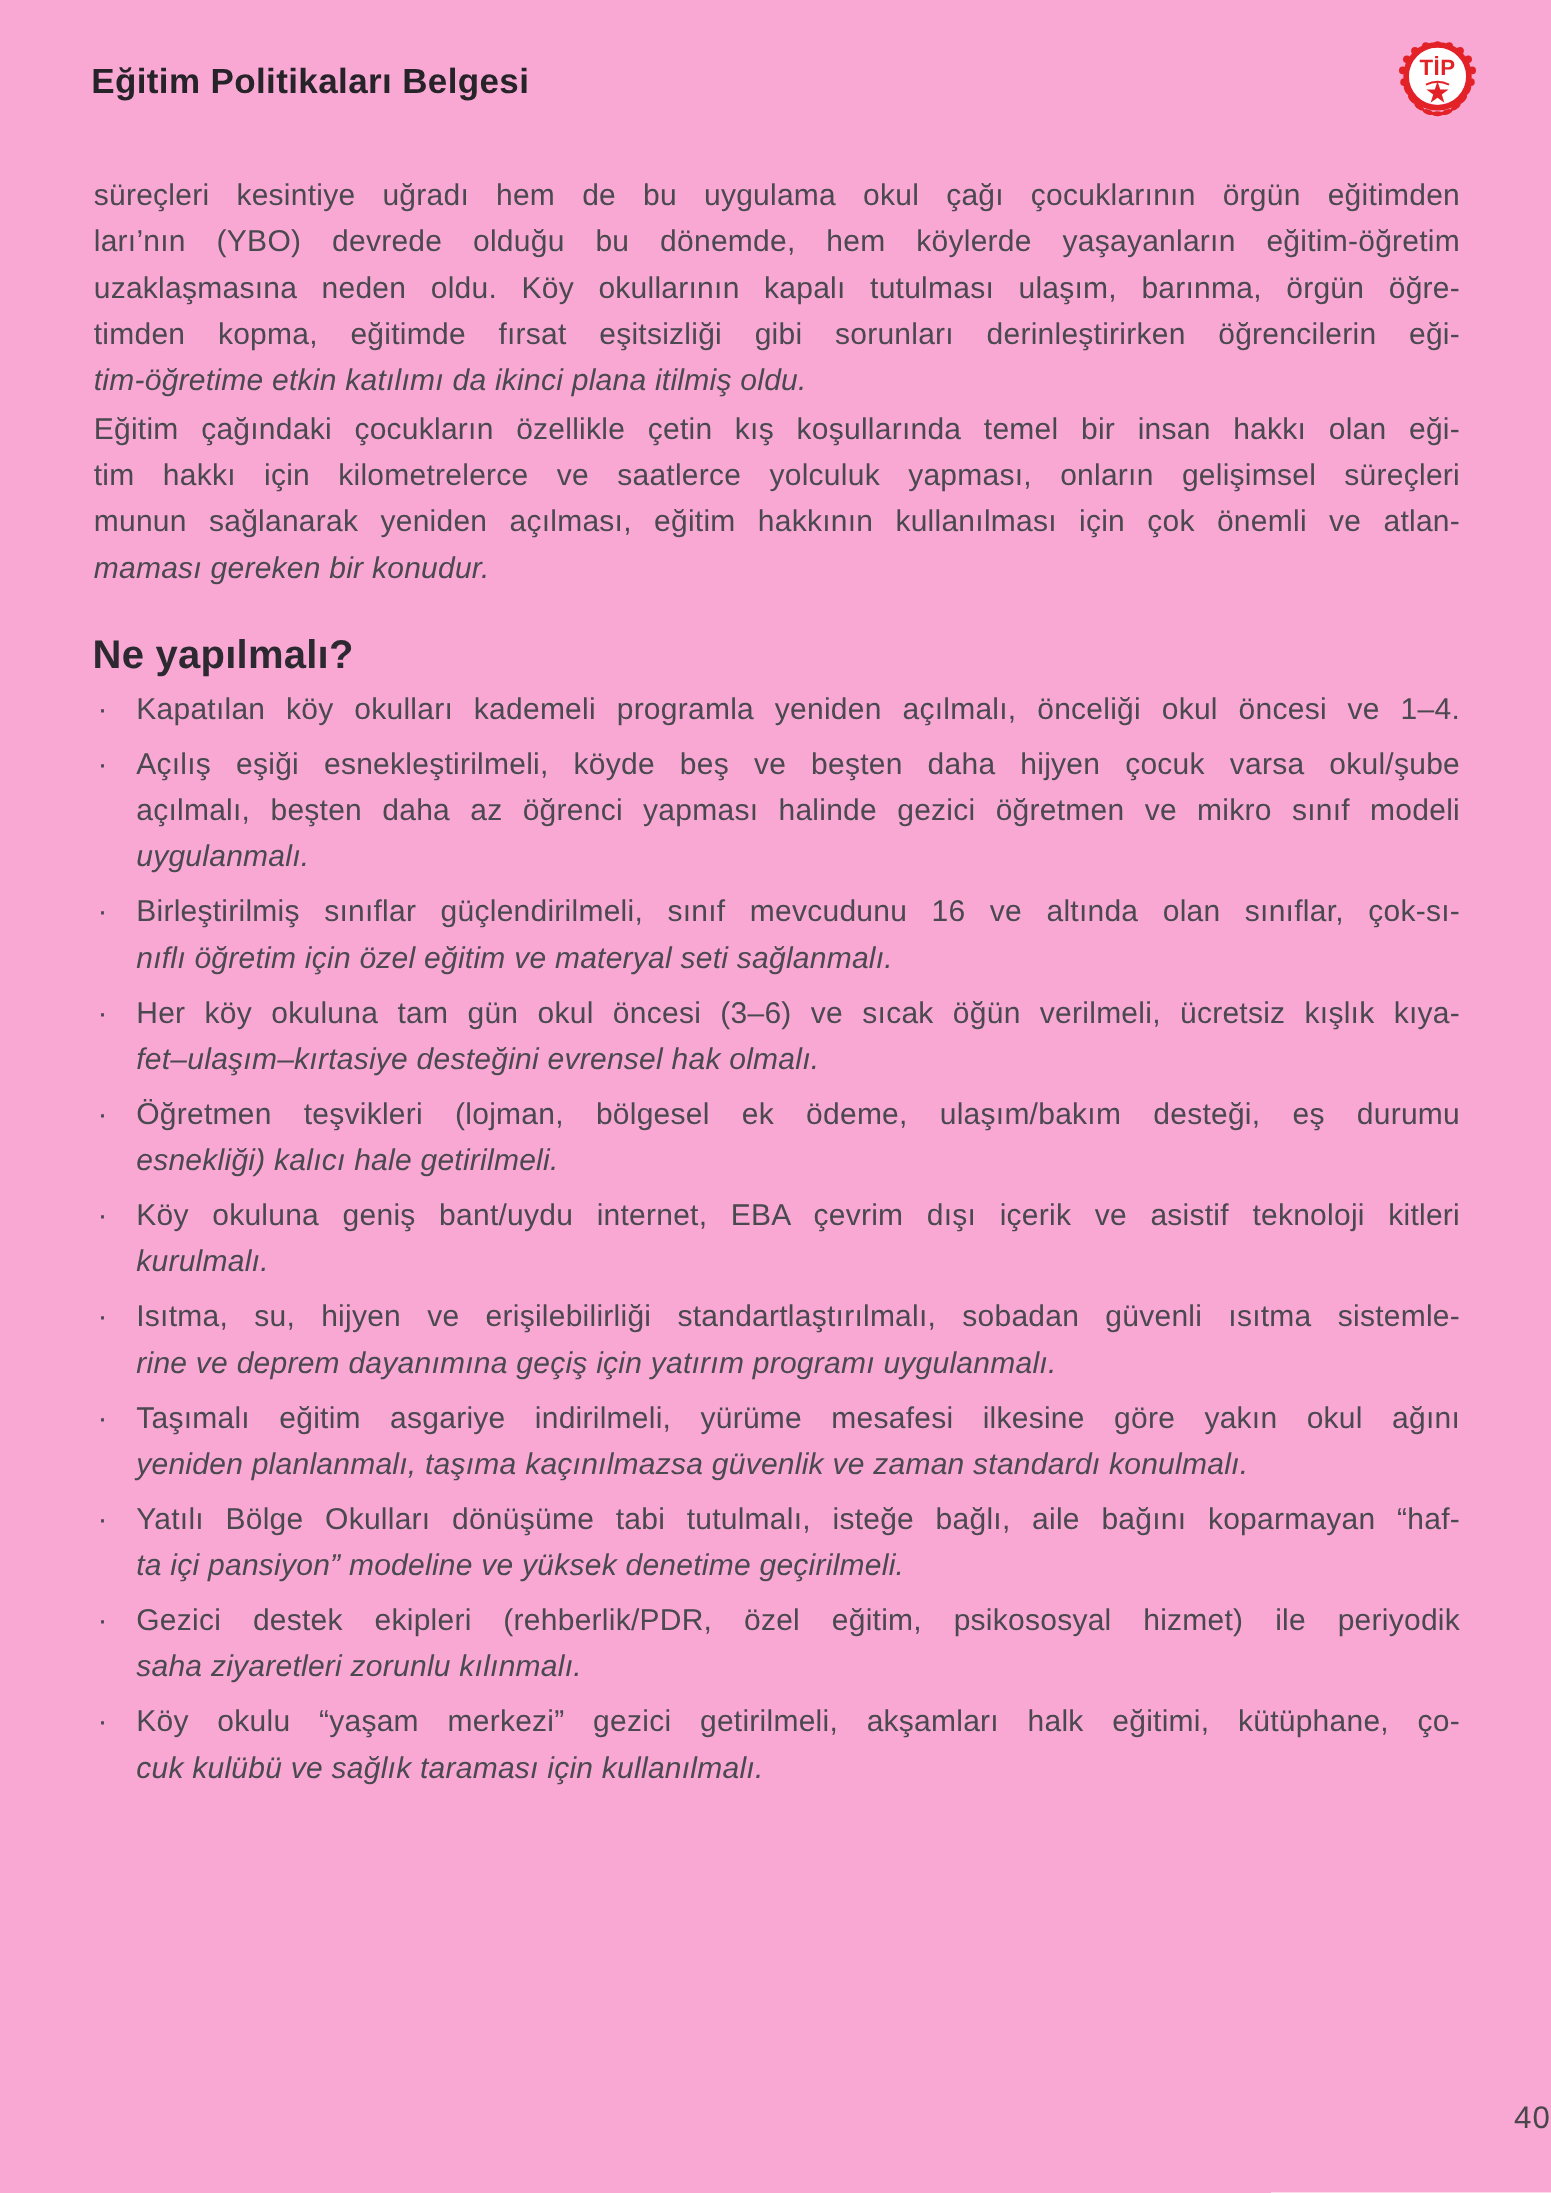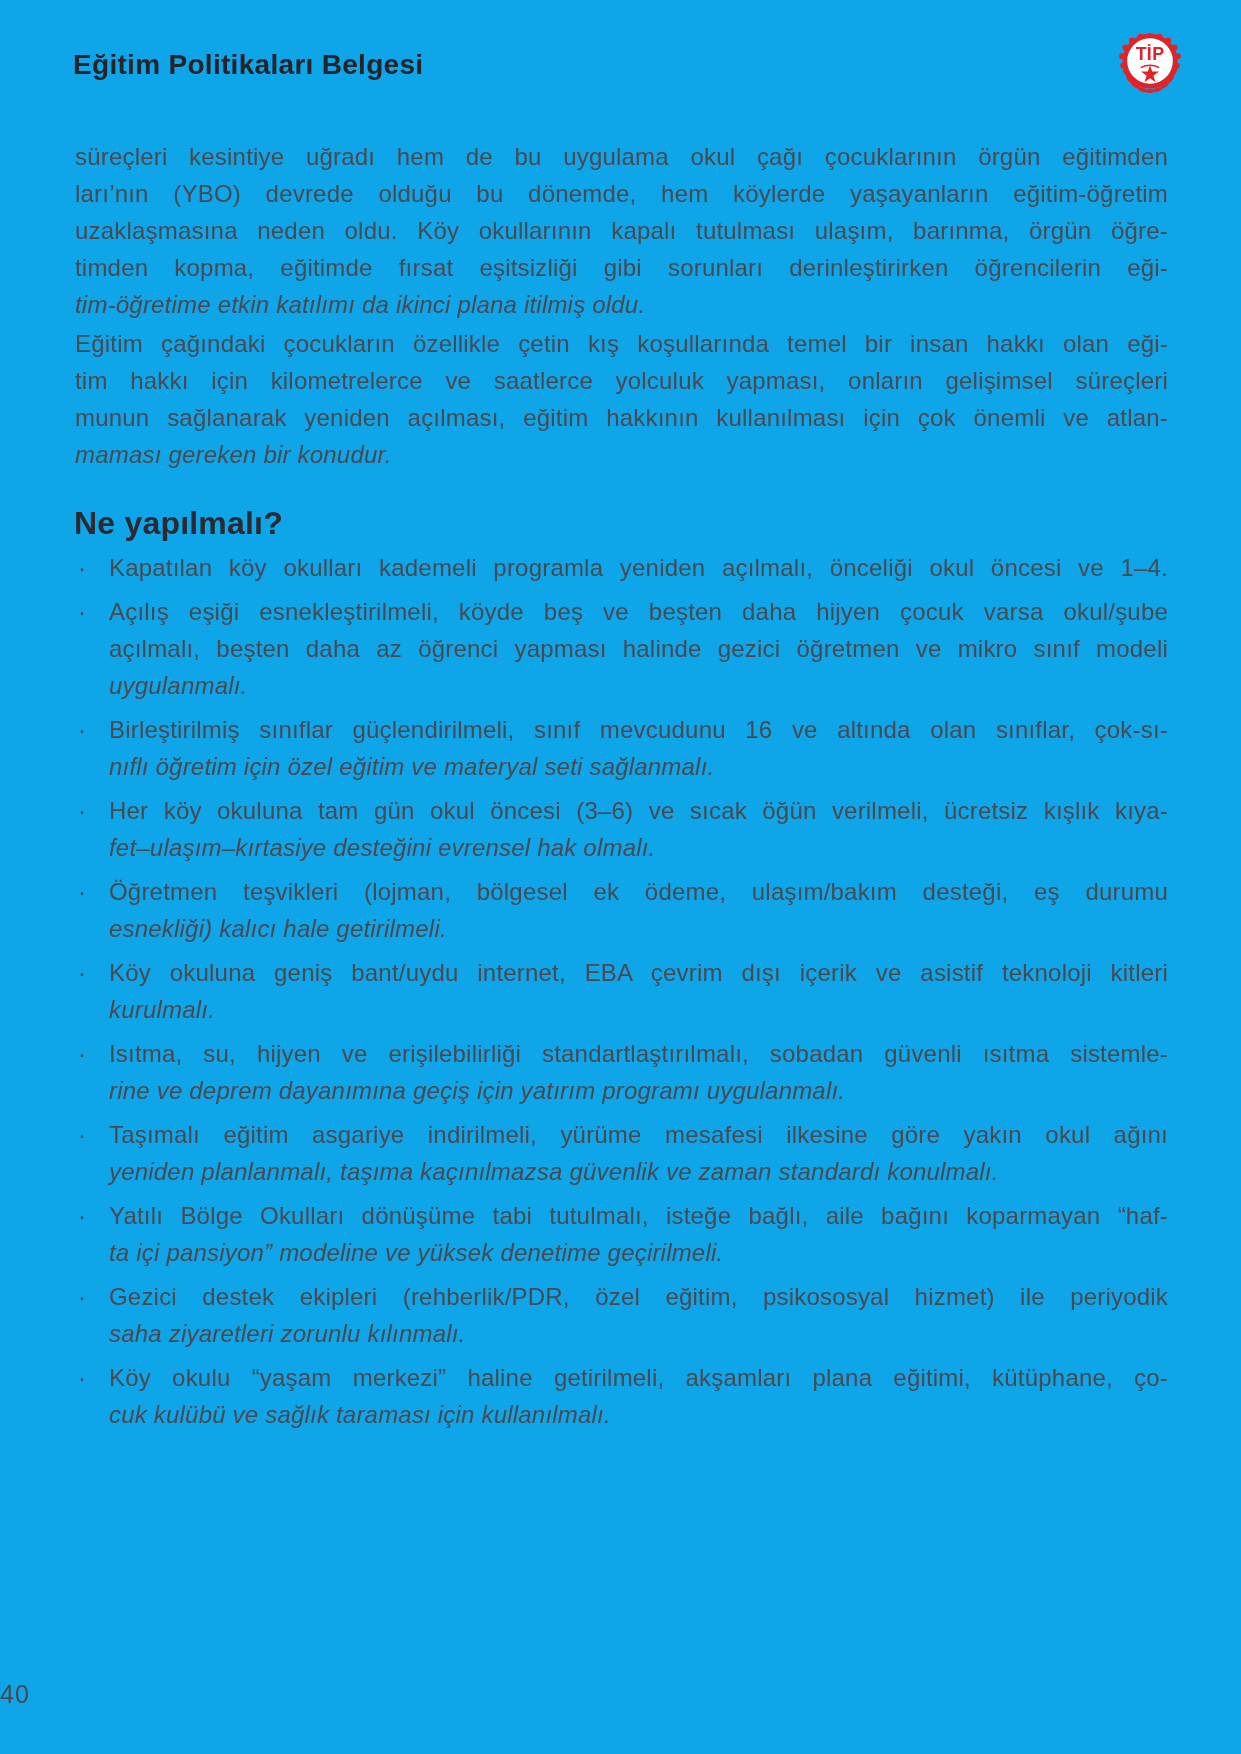--- a/index.html
+++ b/index.html
@@ -1,21 +1,21 @@
 <!DOCTYPE html>
 <html lang="tr"><head>
 <meta charset="utf-8">
 <style>
   html,body{margin:0;padding:0;background:#ffffff;}
   .page{
     position:relative;
     width:1241px;height:1754px;
     box-sizing:border-box;
     padding:0 73px 0 75px;
-    background:#0ea5e9;
+    background:#f9a8d4;
     font-family:"Liberation Sans","DejaVu Sans",sans-serif;
     font-size:24px;line-height:37px;
     color:#4b4950;
     letter-spacing:0.2px;
     overflow:hidden;
   }
   .header{position:relative;height:138px;}
   .doc-title{
     position:absolute;left:-2px;top:48px;margin:0;
     font-size:28px;line-height:33px;font-weight:800;
@@ -42,21 +42,21 @@
   }
 
   .bullet{position:relative;padding-left:34px;margin:0 0 7px 0;}
   .bullet .dot{
     position:absolute;left:3px;top:0;
     line-height:37px;font-size:24px;color:#4b4950;
   }
 
   .page-number{
     position:absolute;left:0;top:1679px;width:100%;
-    text-align:left;font-size:25px;line-height:30px;
+    text-align:right;font-size:25px;line-height:30px;
     color:#49474c;letter-spacing:1px;
   }
 </style>
 </head>
 <body>
 
 <div class="page">
 
   <header class="header">
     <h1 class="doc-title">Eğitim Politikaları Belgesi</h1>
@@ -161,21 +161,21 @@
           <div class="line">Yatılı Bölge Okulları dönüşüme tabi tutulmalı, isteğe bağlı, aile bağını koparmayan “haf-</div>
           <div class="line last">ta içi pansiyon” modeline ve yüksek denetime geçirilmeli.</div>
         </div>
         <div class="bullet">
           <span class="dot">·</span>
           <div class="line">Gezici destek ekipleri (rehberlik/PDR, özel eğitim, psikososyal hizmet) ile periyodik</div>
           <div class="line last">saha ziyaretleri zorunlu kılınmalı.</div>
         </div>
         <div class="bullet">
           <span class="dot">·</span>
-          <div class="line">Köy okulu “yaşam merkezi” haline getirilmeli, akşamları plana eğitimi, kütüphane, ço-</div>
+          <div class="line">Köy okulu “yaşam merkezi” gezici getirilmeli, akşamları halk eğitimi, kütüphane, ço-</div>
           <div class="line last">cuk kulübü ve sağlık taraması için kullanılmalı.</div>
         </div>
       </div>
   </main>
 
   <footer>
     <div class="page-number">40</div>
   </footer>
 
 </div>

